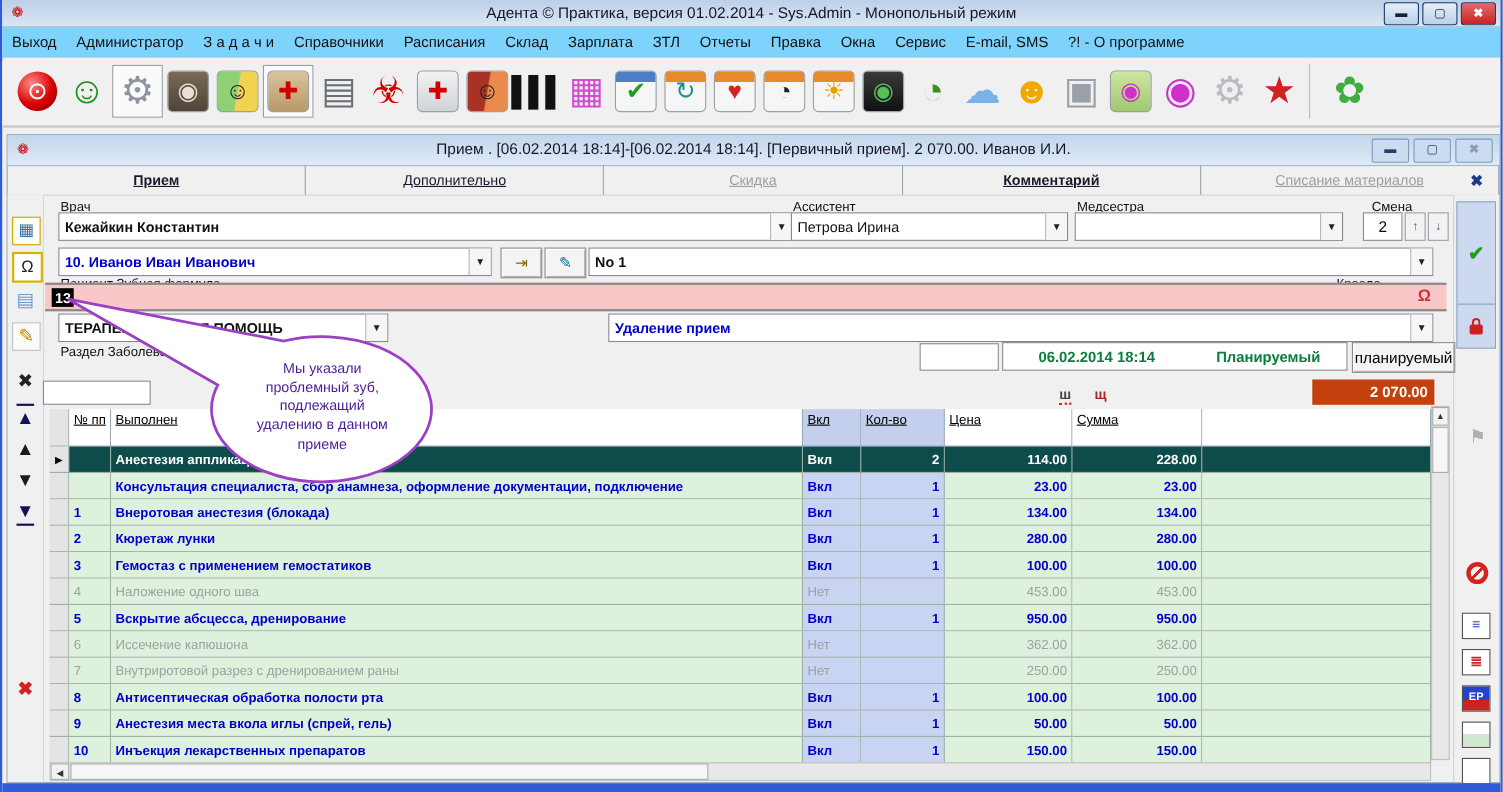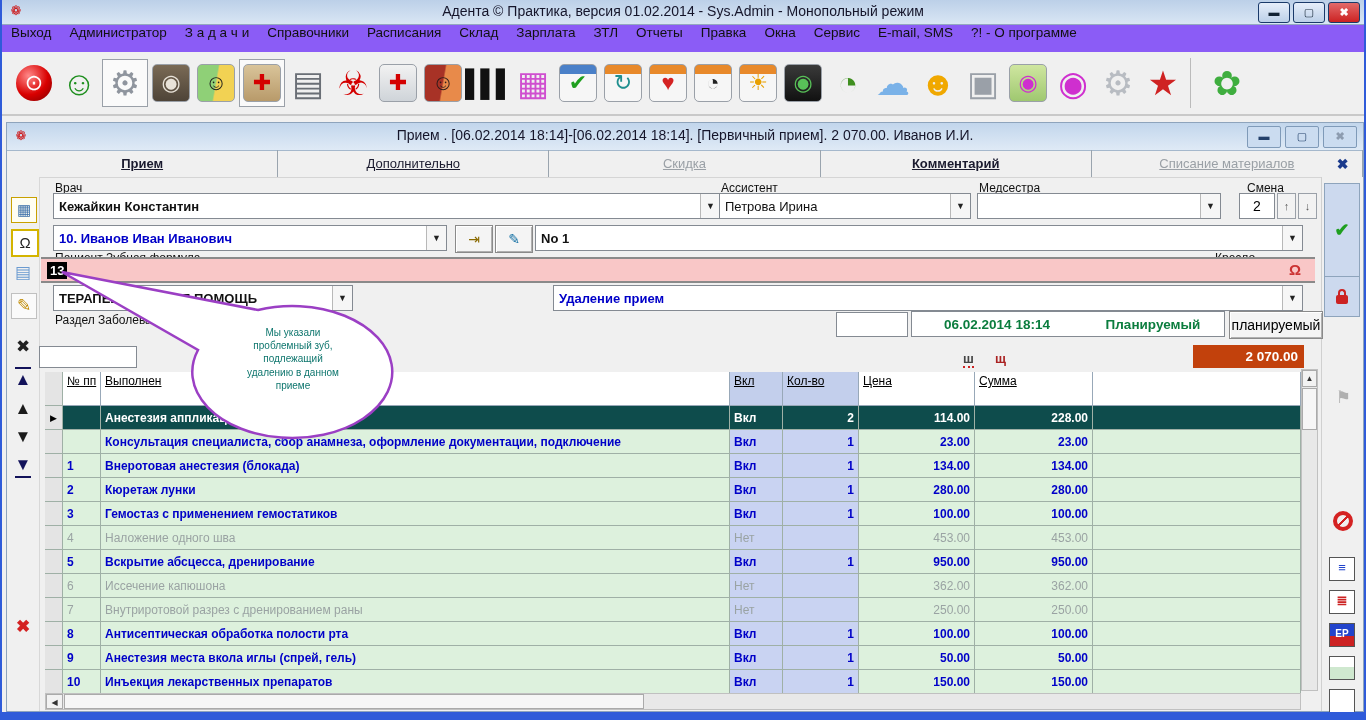--- a/index.html
+++ b/index.html
@@ -12,21 +12,21 @@
   .titlebar{position:absolute;left:0;top:0;right:0;height:24px;
     background:linear-gradient(#bcd0e8,#d9e6f4);border-bottom:1px solid #93a8c0;}
   .titlebar .ttext{position:absolute;left:0;right:0;top:3px;text-align:center;font-size:14px;color:#15152a;}
   .appicon{position:absolute;left:6px;top:3px;width:16px;height:16px;color:#c00;font-size:13px;line-height:16px;text-align:center;}
   .winbtns{position:absolute;right:4px;top:2px;display:flex;gap:3px;}
   .wbtn{width:30px;height:19px;border:1px solid #1a3a6a;border-radius:3px;background:linear-gradient(#e6eefa,#bcd0e8);
         font-size:11px;line-height:18px;text-align:center;color:#123;}
   .wbtn.close{background:linear-gradient(#e26a6a,#c22);color:#fff;font-weight:bold;}
 
   
-  .menubar{position:absolute;left:0;top:25px;right:0;height:27px;background:#8b5cf6;display:flex;
+  .menubar{position:absolute;left:0;top:25px;right:0;height:27px;background:#7dd3fc;display:flex;align-items:center;
            border-bottom:3px solid #4c1d95;}
   .menubar span{padding:0 9px;font-size:13.5px;color:#111;}
 
   
   .toolbar{position:absolute;left:0;top:52px;right:0;height:62px;background:#f0f0f0;border-bottom:2px solid #c9c9c9;
            display:flex;align-items:center;padding-left:10px;}
   .tico{width:44px;height:46px;display:flex;align-items:center;justify-content:center;margin-right:1px;position:relative;}
   .tico .g{font-size:30px;line-height:1;}
   .tico.big .g{font-size:34px;}
   .tico.round .g{width:36px;height:36px;border-radius:50%;display:flex;align-items:center;justify-content:center;font-size:22px;}
@@ -145,21 +145,21 @@
                text-align:center;font-size:8px;line-height:15px;color:#333;box-sizing:border-box;}
   .vscroll .thumb{position:absolute;left:0;right:0;top:18px;height:42px;background:#f6f6f6;border:1px solid #aaa;box-sizing:border-box;}
   .hscroll{position:absolute;left:38px;top:570px;width:1256px;height:17px;background:#e8e8e8;border:1px solid #c0c0c0;box-sizing:border-box;}
   .hscroll .sb{position:absolute;left:0;top:0;bottom:0;width:17px;background:#f2f2f2;border:1px solid #aaa;
                text-align:center;font-size:8px;line-height:15px;color:#333;box-sizing:border-box;}
   .hscroll .thumb{position:absolute;left:18px;top:0;bottom:0;width:580px;background:#f6f6f6;border:1px solid #aaa;box-sizing:border-box;}
 
   
   .bubble-svg{position:absolute;left:40px;top:260px;z-index:50;}
   .bubble-text{position:absolute;left:198px;top:326px;width:186px;z-index:51;text-align:center;
-               font-size:10px;line-height:1.32;color:#0f766e;white-space:pre-line;}
+               font-size:13px;line-height:1.32;color:#4c1d95;white-space:pre-line;}
 </style>
 </head>
 <body>
 
 <div class="app" data-name="application-window">
 
   <div class="titlebar" data-name="main-titlebar">
     <span class="appicon" data-name="app-logo-icon">❁</span>
     <div class="ttext" data-name="window-title">Адента © Практика, версия 01.02.2014 - Sys.Admin - Монопольный режим</div>
     <div class="winbtns">

